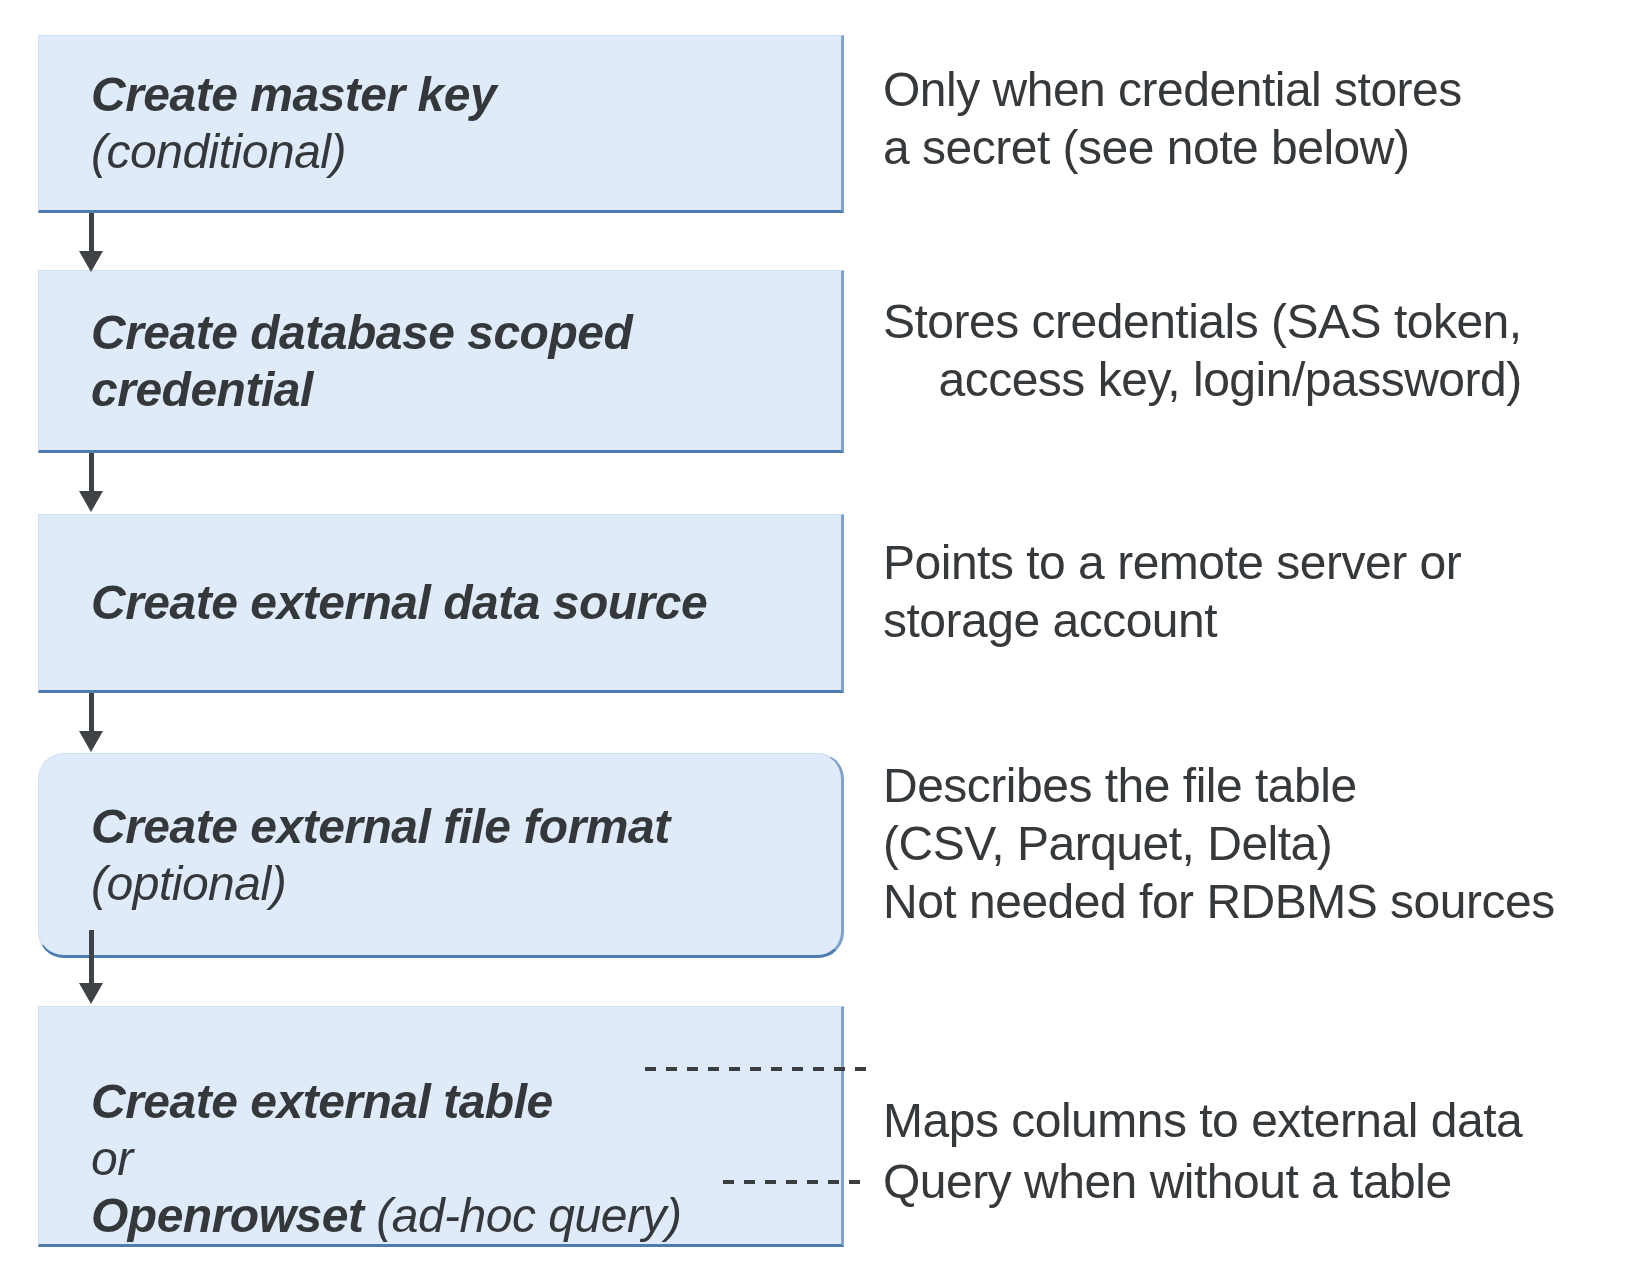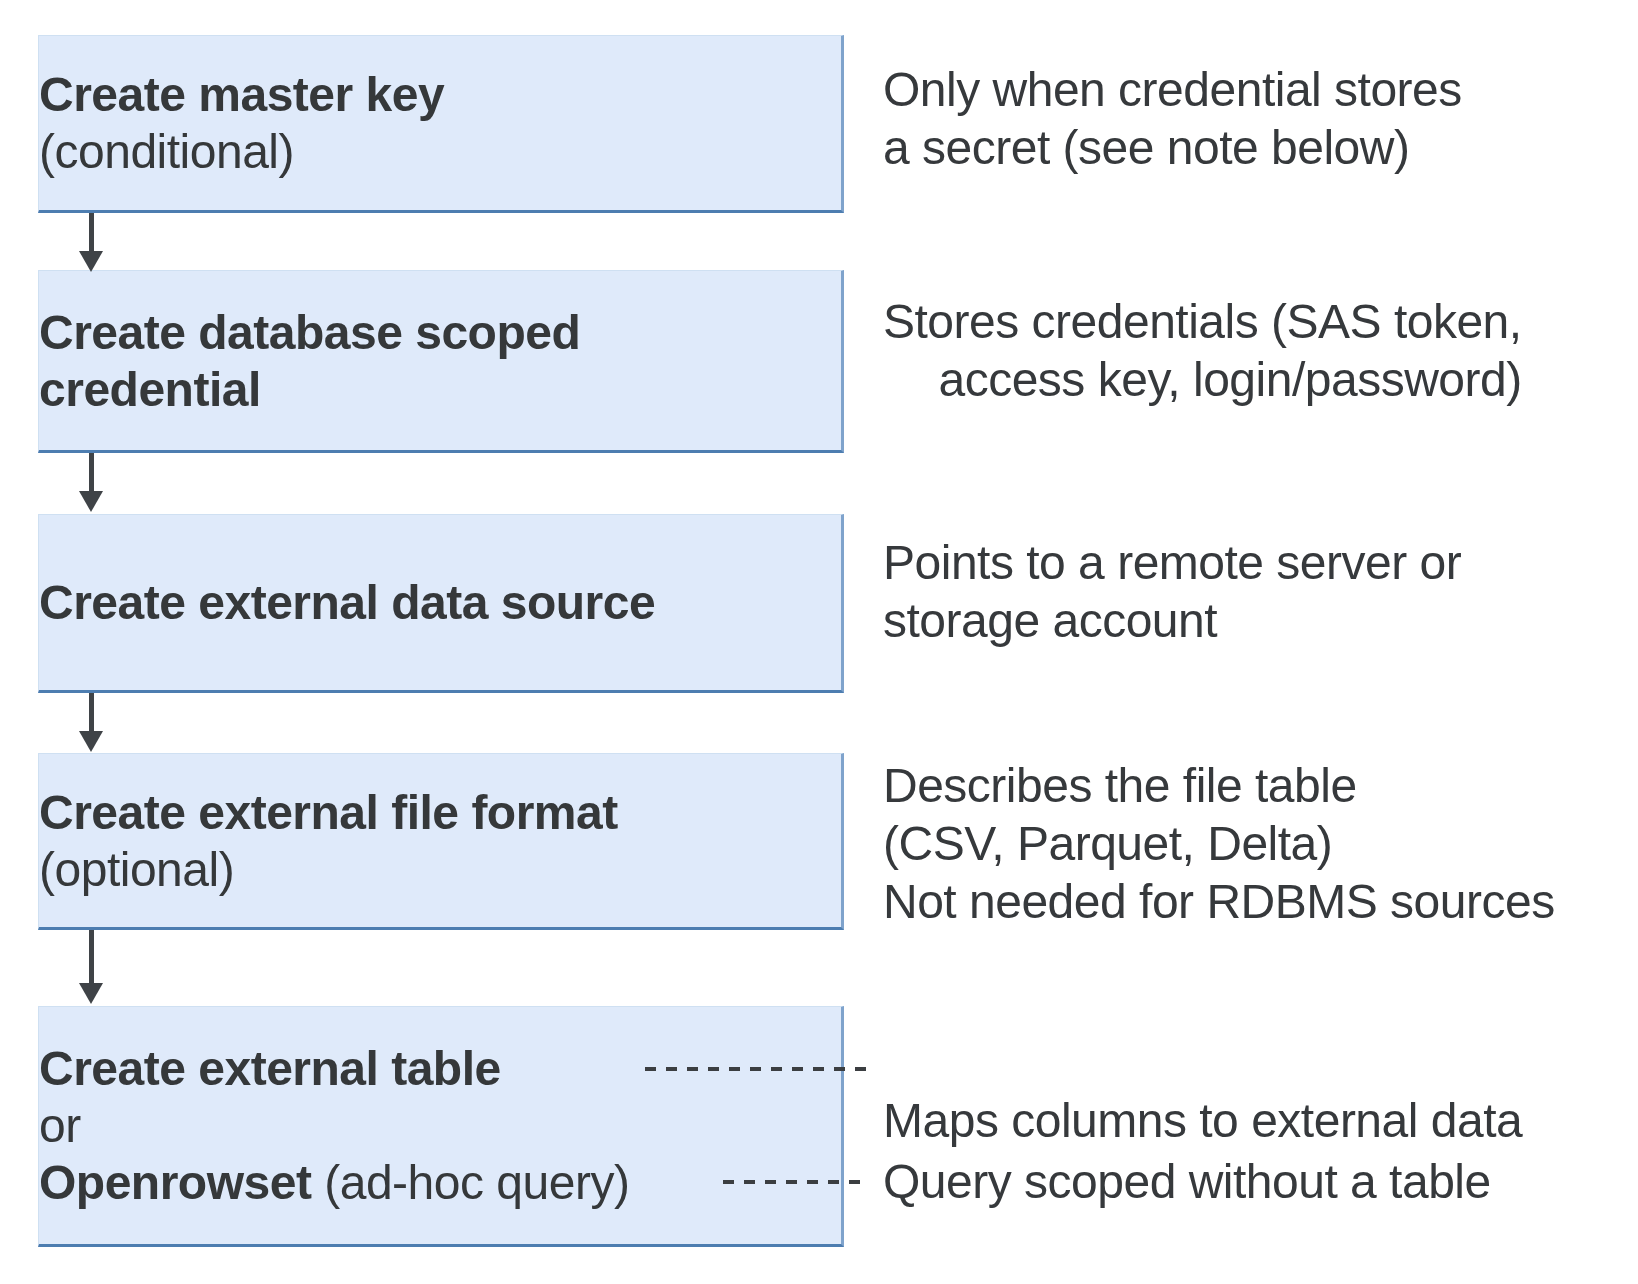--- a/index.html
+++ b/index.html
@@ -19,36 +19,38 @@
     width: 806px;
     box-sizing: border-box;
     background: var(--box-fill, #dfeafa);
     border-top: 1px solid var(--box-border-light, #cfe0f2);
     border-left: 1px solid var(--box-border-light, #cfe0f2);
     border-right: 3px solid var(--box-border-right, #7fa3cc);
     border-bottom: 3px solid var(--box-border-bottom, #4d7db0);
     display: flex;
     flex-direction: column;
     justify-content: center;
+    padding-left: 52px;
+    font-style: italic;
   }
   .box-line {
     font-size: 48px;
     line-height: 57px;
     letter-spacing: -0.5px;
     color: var(--title-text, #35383a);
     white-space: nowrap;
   }
   .box-line .b { font-weight: 700; }
   .box-line .n { font-weight: 400; }
 
   .box1 { top: 35px;   height: 178px; }
   .box2 { top: 270px;  height: 183px; }
   .box3 { top: 514px;  height: 179px; }
-  .box4 { top: 753px;  height: 177px; }
-  .box5 { top: 1006px; height: 241px; }
+  .box4 { top: 753px;  height: 205px; border-radius: 26px; }
+  .box5 { top: 1006px; height: 241px; justify-content: flex-end; }
 
   
   .arrow {
     position: absolute;
     left: 79px;
     width: 24px;
   }
   .a1 { top: 213px; height: 59px; }
   .a2 { top: 453px; height: 59px; }
   .a3 { top: 693px; height: 59px; }
@@ -171,16 +173,16 @@
     <div>Describes the file table</div>
     <div>(CSV, Parquet, Delta)</div>
     <div>Not needed for RDBMS sources</div>
   </div>
 
   <div class="note note5">
     <div>Maps columns to external data</div>
   </div>
 
   <div class="note note6">
-    <div>Query scoped without a table</div>
+    <div>Query when without a table</div>
   </div>
 
 </div>
 
 </body></html>

